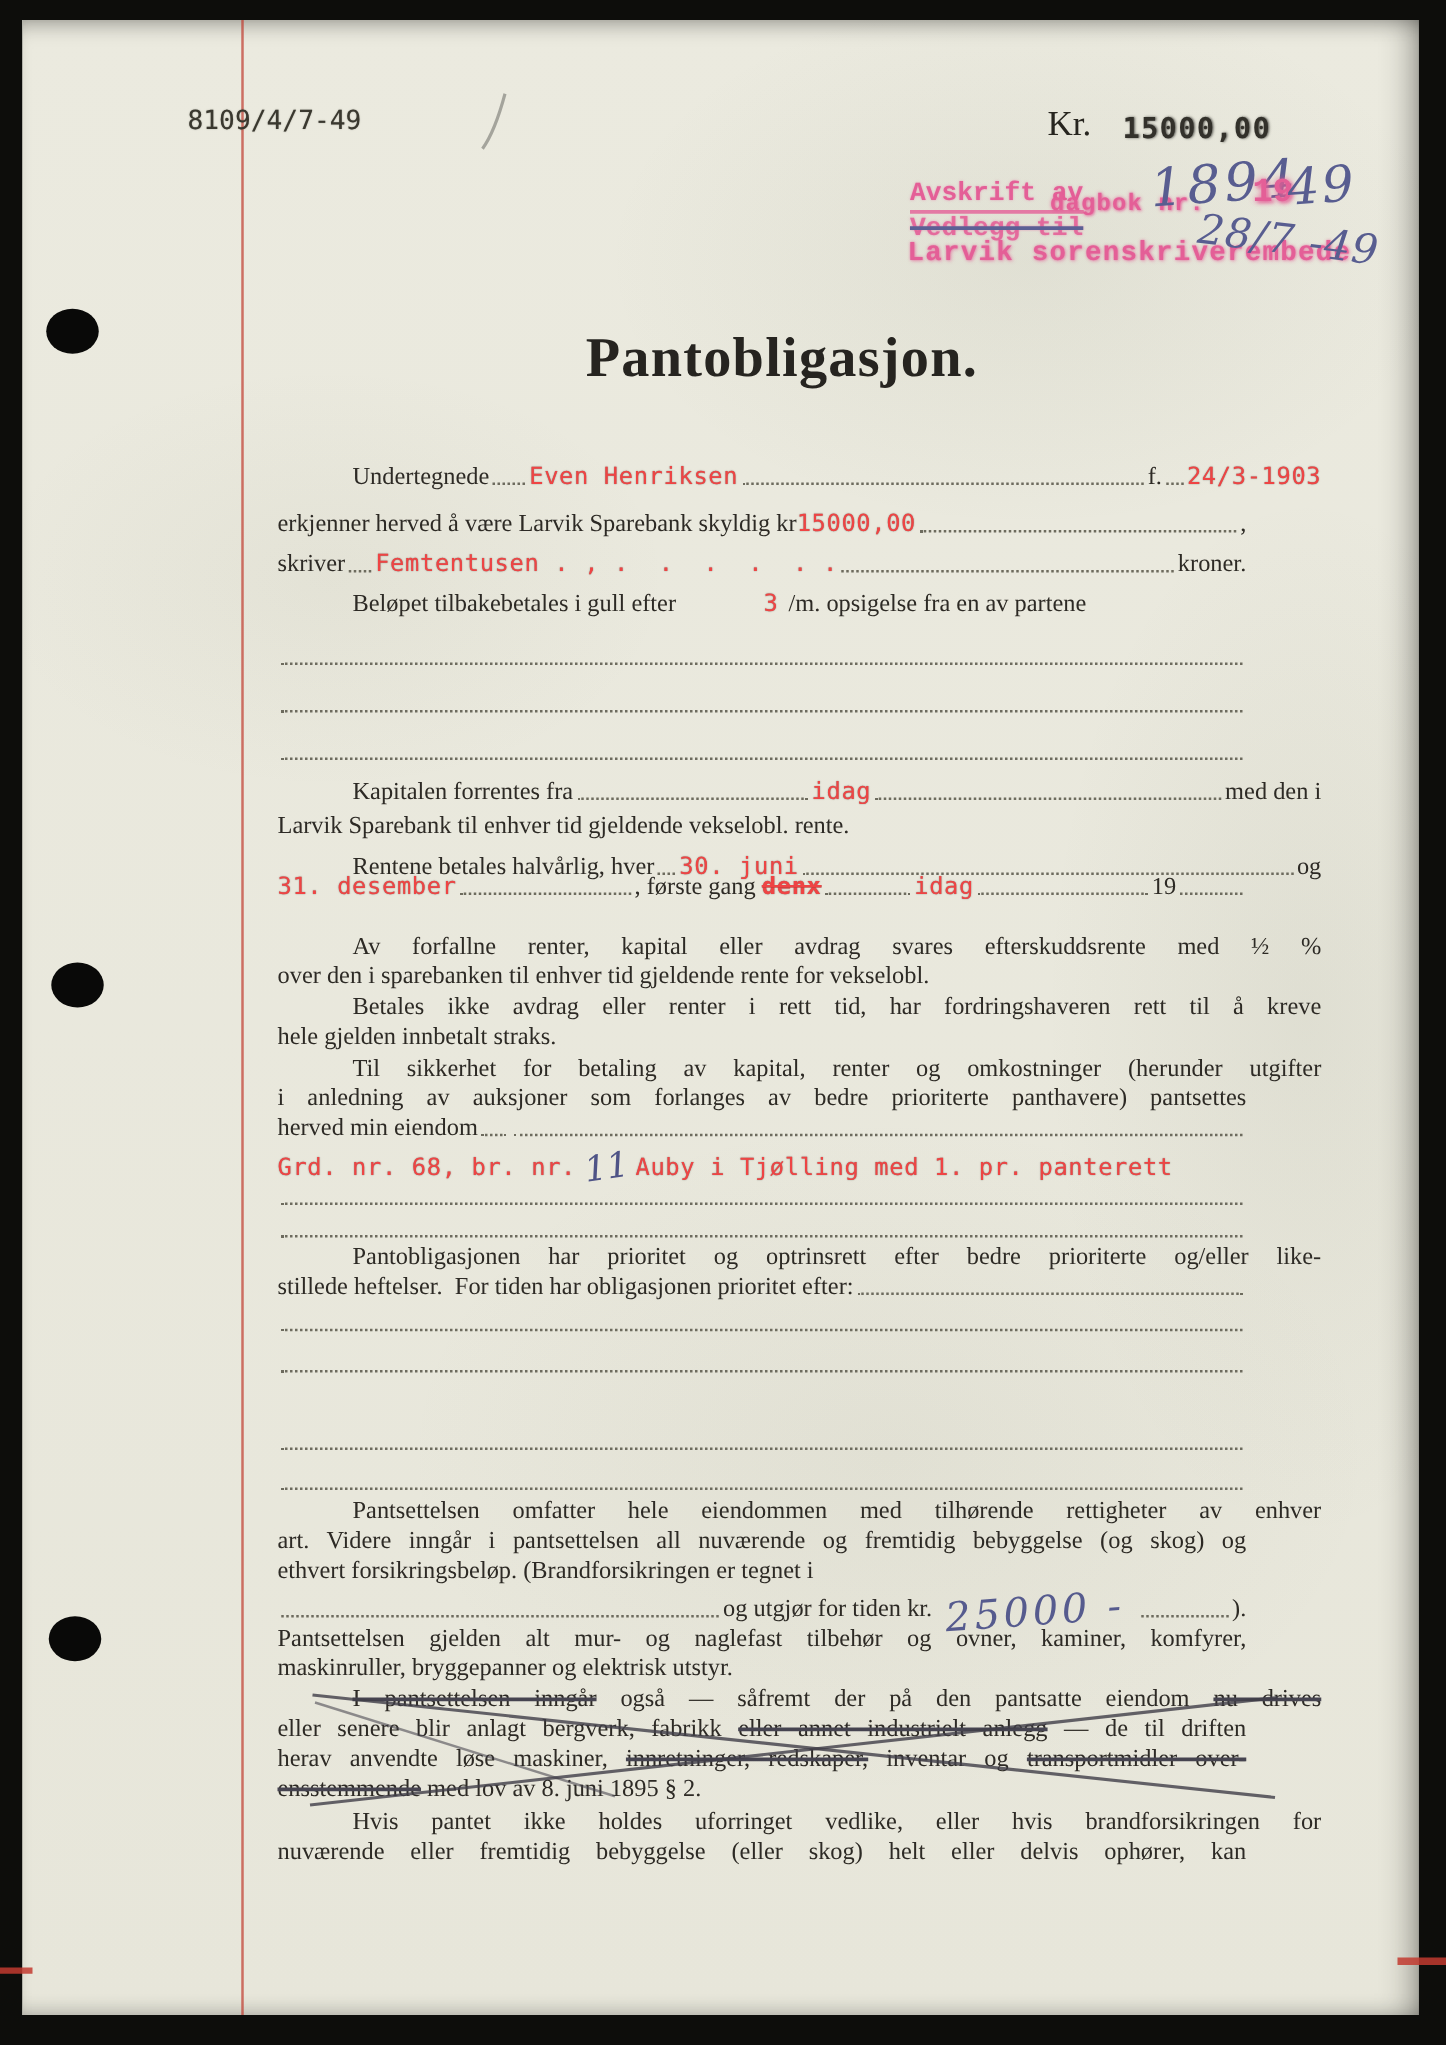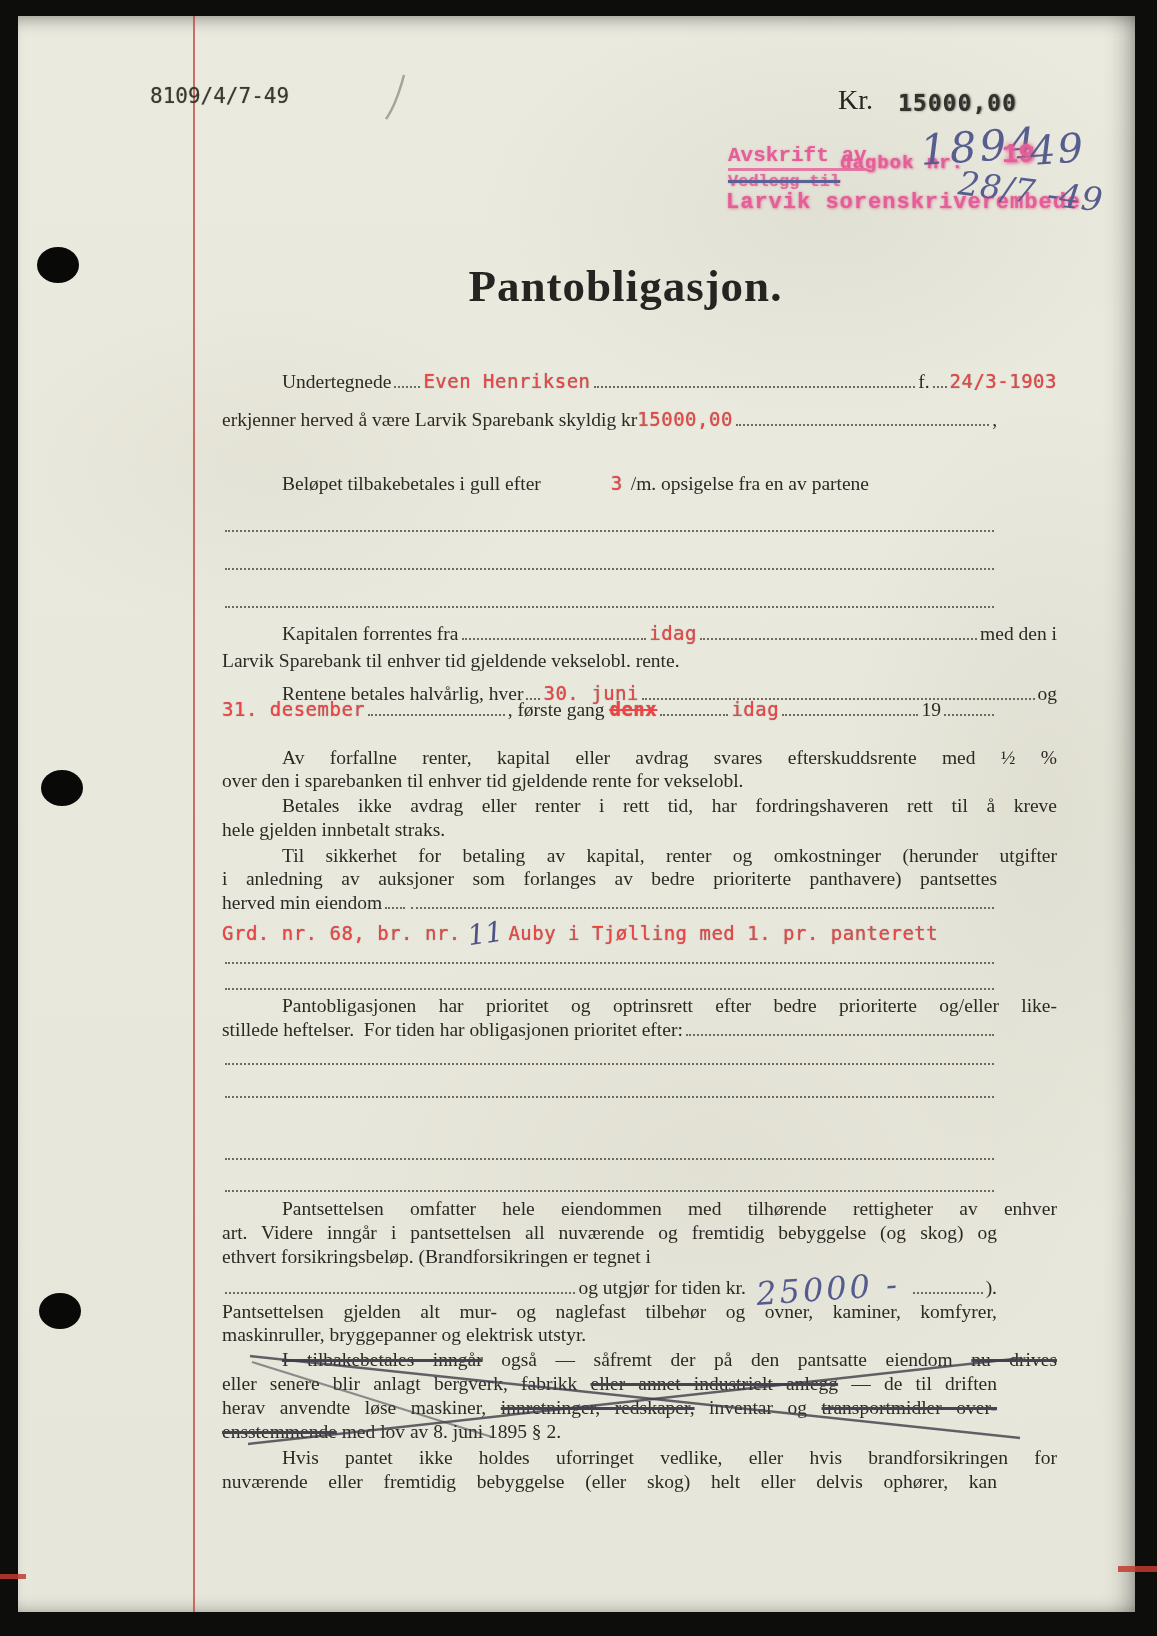--- a/index.html
+++ b/index.html
@@ -23,21 +23,21 @@
   .red-margin{position:absolute;left:193px;top:16px;width:2px;height:1596px;background:rgba(191,58,45,.7);}
   .hole{position:absolute;width:42px;height:36px;border-radius:50%;background:#090908;}
   .red-mark{position:absolute;background:rgba(194,59,48,.85);}
 
   .ref{position:absolute;left:150px;top:84px;font-family:"DejaVu Sans Mono",monospace;font-size:21px;color:#3a382f;text-shadow:0 0 1px rgba(50,50,40,.5);}
   .kr-label{position:absolute;left:838px;top:84px;font-size:28px;color:#27251f;}
   .kr-value{position:absolute;left:898px;top:90px;font-family:"DejaVu Sans Mono",monospace;font-size:23px;font-weight:bold;color:#33312b;text-shadow:1px 0 2px rgba(40,40,35,.7);letter-spacing:1px;}
 
   .stamp{font-family:Liberation Mono, monospace;font-weight:bold;color:#e45f97;position:absolute;text-shadow:0 0 2px rgba(232,96,156,.55);}
   .stamp-avskrift{left:728px;top:144px;font-size:21px;border-bottom:3px solid rgba(228,95,151,.8);padding-bottom:1px;}
-  .stamp-vedlegg{left:728px;top:172px;font-size:17px;text-decoration:line-through;text-decoration-color:#5c6095;text-decoration-thickness:3px;color:rgba(228,95,151,.85);}
+  .stamp-vedlegg{left:728px;top:172px;font-size:21px;text-decoration:line-through;text-decoration-color:#5c6095;text-decoration-thickness:3px;color:rgba(228,95,151,.85);}
   .stamp-dagbok{left:840px;top:152px;font-size:19px;letter-spacing:1px;text-shadow:0 0 3px rgba(228,95,151,.8),1px 1px 2px rgba(228,95,151,.6);}
   .stamp-year{left:1002px;top:140px;font-size:27px;text-shadow:0 0 5px rgba(228,95,151,.9),2px 1px 3px rgba(228,95,151,.8);}
   .stamp-office{left:726px;top:190px;font-size:22px;letter-spacing:1px;text-shadow:0 0 2px rgba(228,95,151,.7),1px 1px 3px rgba(228,95,151,.5);}
 
   .hand{font-family:"DejaVu Serif",serif;font-style:italic;color:#585d90;position:absolute;}
   .hand-daybookno{left:920px;top:122px;font-size:42px;transform:rotate(-4deg);letter-spacing:3px;}
   .hand-year{left:1030px;top:126px;font-size:40px;transform:rotate(-4deg);letter-spacing:2px;}
   .hand-date{left:958px;top:172px;font-size:33px;transform:rotate(7deg);letter-spacing:1px;}
 
   .title{position:absolute;left:225px;top:244px;width:765px;text-align:center;font-size:45px;font-weight:700;color:#262420;letter-spacing:1px;}
@@ -88,20 +88,27 @@
       <span class="seg-p">f.</span>
       <span class="seg-ds" style="width: 14px;"></span>
       <span class="seg-tw">24/3-1903</span>
     </div>
     <div class="line flex" style="top: 406px;">
       <span class="seg-p">erkjenner herved å være Larvik Sparebank skyldig kr</span>
       <span class="seg-tw">15000,00</span>
       <span class="seg-d" style="flex-grow: 1;"></span>
       <span class="seg-p">,</span>
     </div>
+    <div class="line flex" style="top: 438px;">
+      <span class="seg-p">skriver</span>
+      <span class="seg-ds" style="width: 18px;"></span>
+      <span class="seg-tw">Femtentusen . , .  .  .  .  . .</span>
+      <span class="seg-d" style="flex-grow: 1;"></span>
+      <span class="seg-p">kroner.</span>
+    </div>
     <div class="line flex" style="top: 470px; padding-left: 60px;">
       <span class="seg-p">Beløpet tilbakebetales i gull efter</span>
       <span class="seg-gap" style="width: 70px;"></span>
       <span class="seg-tw">3</span>
       <span class="seg-gap" style="width: 8px;"></span>
       <span class="seg-p">/m. opsigelse fra en av partene</span>
     </div>
     <div class="line flex" style="top: 512px;">
       <span class="seg-d" style="flex-grow: 1;"></span>
     </div>
@@ -177,21 +184,21 @@
     <div class="line" style="top: 1244px;"><span class="seg-p">ethvert forsikringsbeløp. (Brandforsikringen er tegnet i</span></div>
     <div class="line flex" style="top: 1274px;">
       <span class="seg-d" style="flex-grow: 5;"></span>
       <span class="seg-p">og utgjør for tiden kr.</span>
       <span class="seg-hwbig">25000 -</span>
       <span class="seg-d" style="flex-grow: 1;"></span>
       <span class="seg-p">).</span>
     </div>
     <div class="line just" style="top: 1299px;"><span class="seg-p">Pantsettelsen gjelden alt mur- og naglefast tilbehør og ovner, kaminer, komfyrer,</span></div>
     <div class="line" style="top: 1322px;"><span class="seg-p">maskinruller, bryggepanner og elektrisk utstyr.</span></div>
-    <div class="line just" style="top: 1347px; padding-left: 60px;"><span class="seg-s">I tilbakebetales inngår</span><span class="seg-p"> også — såfremt der på den pantsatte eiendom </span><span class="seg-s">nu drives</span></div>
+    <div class="line just" style="top: 1347px; padding-left: 60px;"><span class="seg-s">I pantsettelsen inngår</span><span class="seg-p"> også — såfremt der på den pantsatte eiendom </span><span class="seg-s">nu drives</span></div>
     <div class="line just" style="top: 1395px;"><span class="seg-p">herav anvendte løse maskiner, </span><span class="seg-s">innretninger, redskaper,</span><span class="seg-p"> inventar og </span><span class="seg-s">transportmidler over-</span></div>
     <div class="line just" style="top: 1371px;"><span class="seg-p">eller senere blir anlagt bergverk, fabrikk </span><span class="seg-s">eller annet industrielt anlegg</span><span class="seg-p"> — de til driften</span></div>
     <div class="line" style="top: 1419px;"><span class="seg-s">ensstemmende</span><span class="seg-p"> med lov av 8. juni 1895 § 2.</span></div>
     <div class="line just" style="top: 1445px; padding-left: 60px;"><span class="seg-p">Hvis pantet ikke holdes uforringet vedlike, eller hvis brandforsikringen for</span></div>
     <div class="line just" style="top: 1469px;"><span class="seg-p">nuværende eller fremtidig bebyggelse (eller skog) helt eller delvis ophører, kan</span></div>
   </div>
 
 <div class="hole" style="left:37px;top:247px;"></div>
 <div class="hole" style="left:41px;top:770px;"></div>
 <div class="hole" style="left:39px;top:1293px;"></div>

